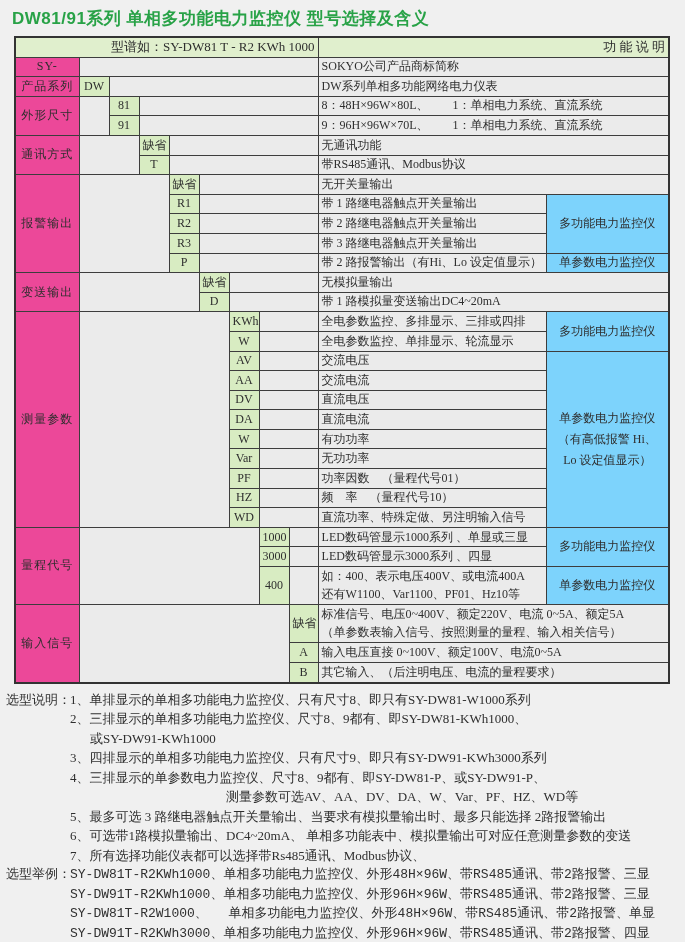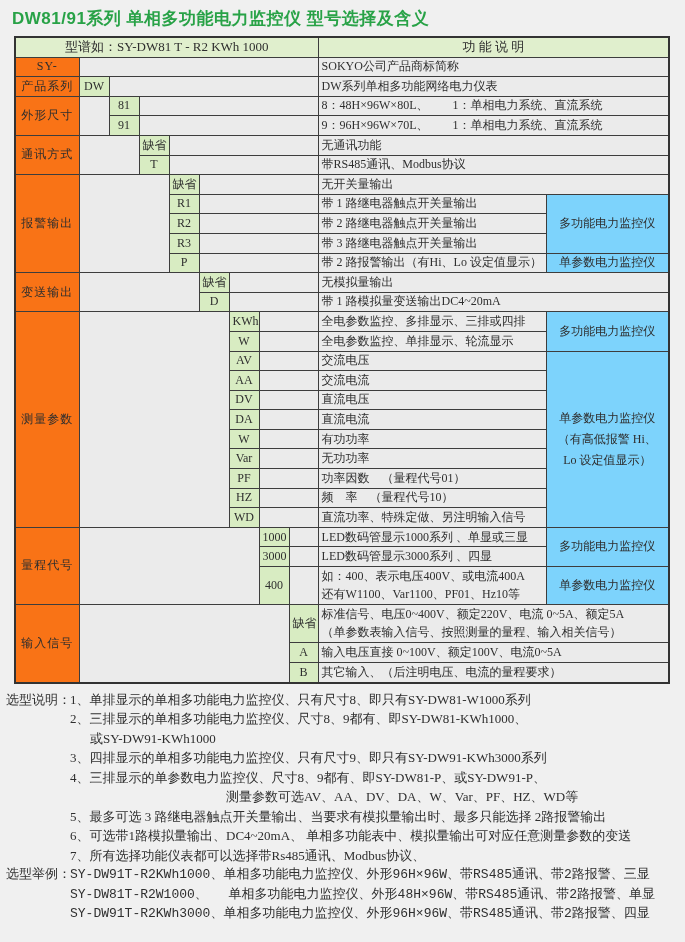--- a/index.html
+++ b/index.html
@@ -32,22 +32,22 @@
   table.sel td{
     border:1px solid #3d3d3d;
     height:18.6px;
     padding:0 3px;
     overflow:hidden;
     white-space:nowrap;
     line-height:1.1;
   }
   table.sel{border:2px solid #333;}
   tr.dbl td{height:37.2px;}
-  td.hdr{background:#e0efcd;text-align:center;font-size:13px;white-space:pre;}
-  td.lbl{background:#f97316;text-align:center;letter-spacing:1px;margin-left:22px;}
+  td.hdr{background:#e0efcd;text-align:right;font-size:13px;white-space:pre;}
+  td.lbl{background:#ec4899;text-align:center;letter-spacing:1px;margin-left:22px;}
   td.code{background:#d8ecc2;text-align:center;}
   td.empty{background:#ebebeb;}
   td.desc{background:#ebebeb;text-align:left;padding-left:7px;margin-top:23px;}
   td.grp{background:#7dd3fc;text-align:center;}
   td.grp .gl{line-height:21px;}
   td.desc .dl{line-height:17.5px;}
   .blk{
     display:grid;
     grid-template-columns:64px 1fr;
     margin:6px 16px 0 6px;
@@ -286,19 +286,20 @@
       <div class="ln ind2">测量参数可选AV、AA、DV、DA、W、Var、PF、HZ、WD等</div>
       <div class="ln">5、最多可选 3 路继电器触点开关量输出、当要求有模拟量输出时、最多只能选择 2路报警输出</div>
       <div class="ln">6、可选带1路模拟量输出、DC4~20mA、 单相多功能表中、模拟量输出可对应任意测量参数的变送</div>
       <div class="ln">7、所有选择功能仪表都可以选择带Rs485通讯、Modbus协议、</div>
     </div>
   </div>
 
   <div class="blk examples">
     <div class="blk-label">选型举例：</div>
     <div class="blk-lines">
+      <div class="ln">SY-DW81T-R2KWh1000、单相多功能电力监控仪、外形48H×96W、带RS485通讯、带2路报警、三显</div>
       <div class="ln">SY-DW91T-R2KWh1000、单相多功能电力监控仪、外形96H×96W、带RS485通讯、带2路报警、三显</div>
       <div class="ln">SY-DW81T-R2W1000、　 单相多功能电力监控仪、外形48H×96W、带RS485通讯、带2路报警、单显</div>
       <div class="ln">SY-DW91T-R2KWh3000、单相多功能电力监控仪、外形96H×96W、带RS485通讯、带2路报警、四显</div>
 
     </div>
   </div>
 </div>
 
 </body></html>

